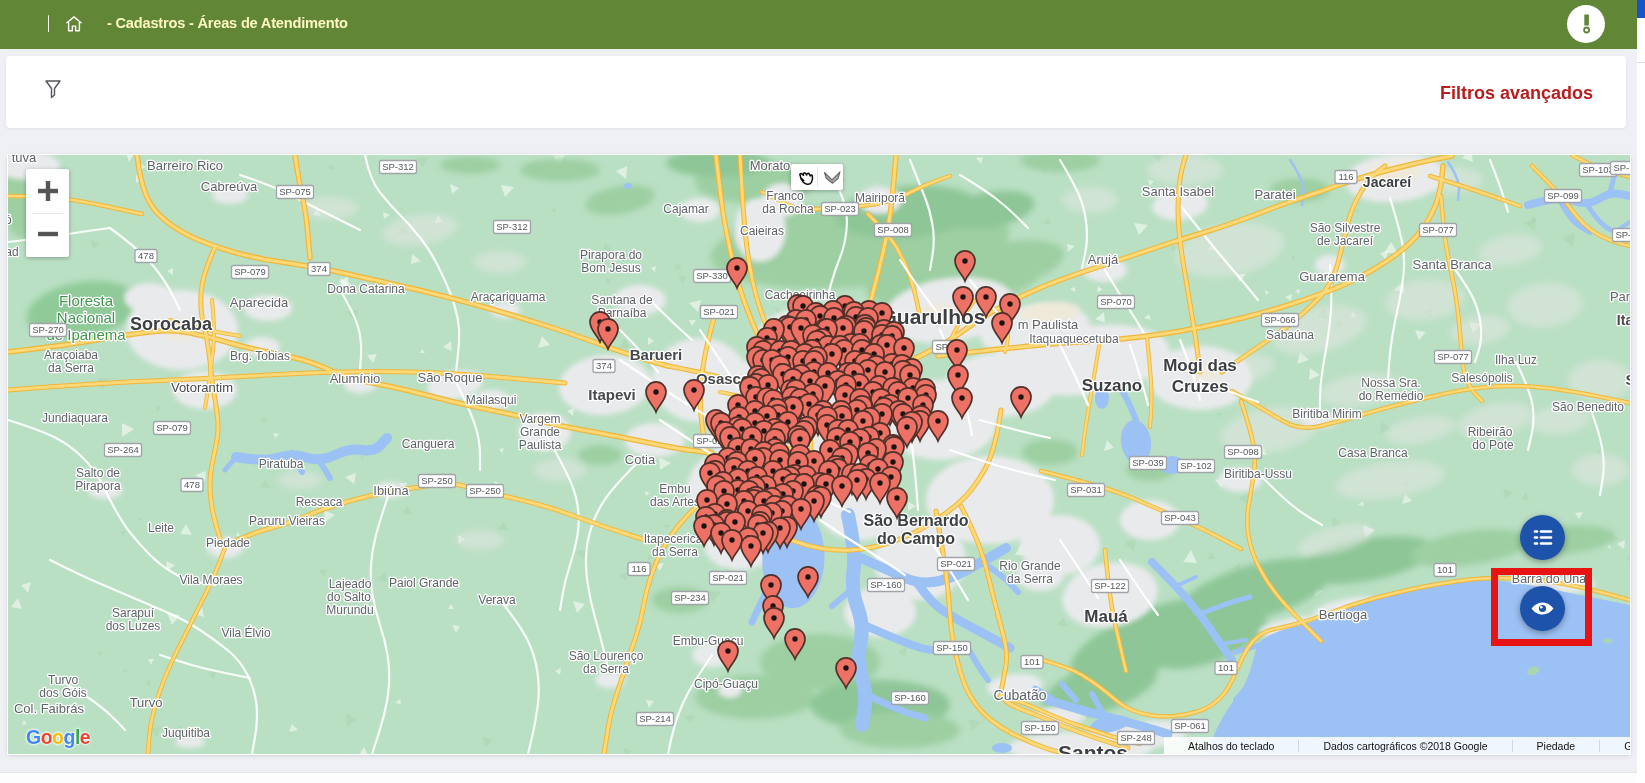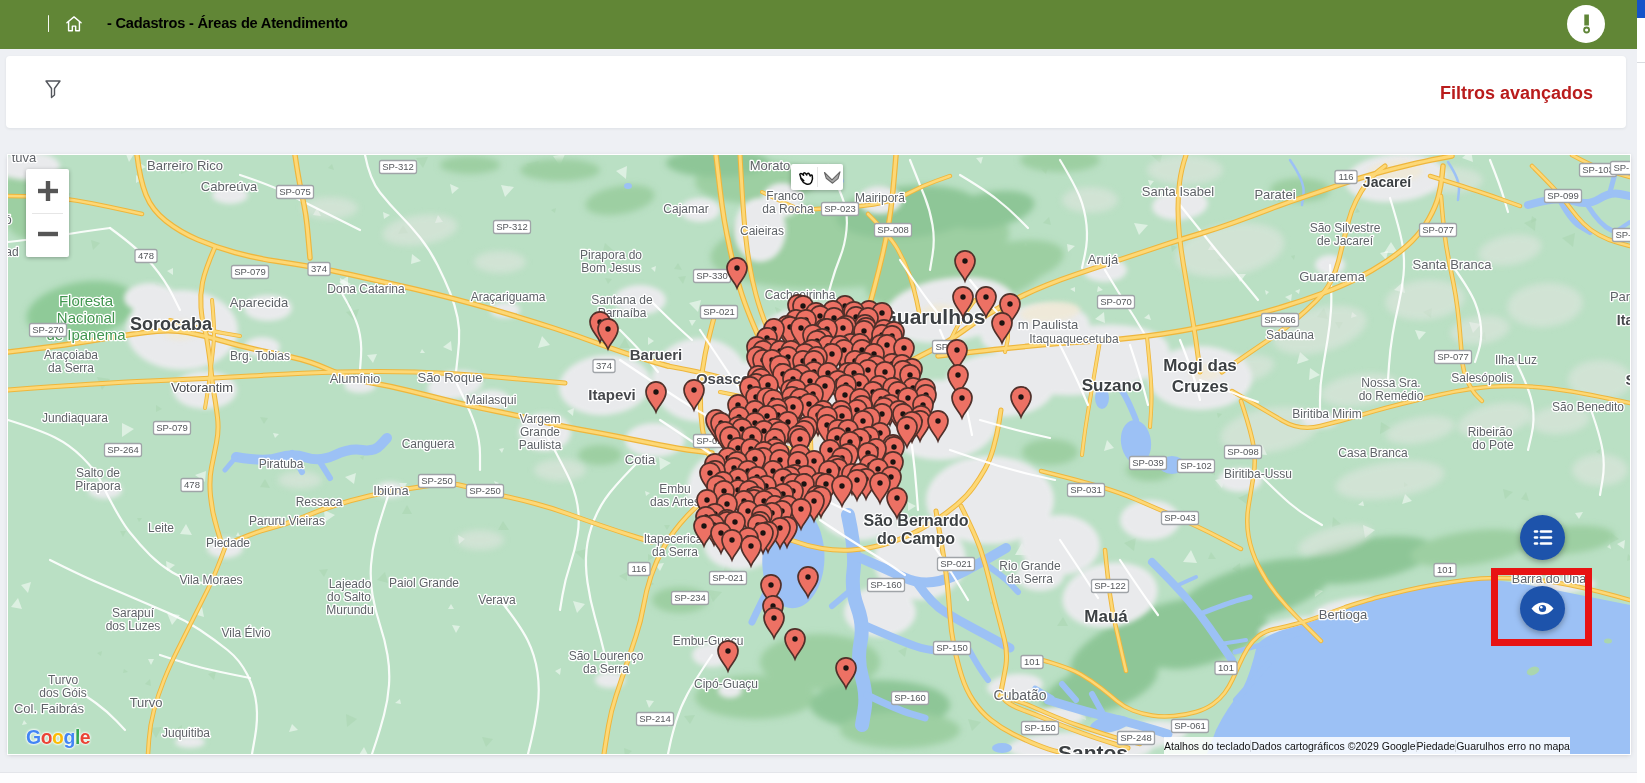--- a/index.html
+++ b/index.html
@@ -1,32 +1,32 @@
 <!DOCTYPE html>
 <html><head><meta charset="utf-8"><style>
 *{margin:0;padding:0;box-sizing:border-box}
 html,body{width:1645px;height:783px;overflow:hidden;font-family:"Liberation Sans",sans-serif;background:#eef0f4}
 .hdr{position:absolute;left:0;top:0;width:1637px;height:49px;background:#618636}
 .hdr .bar{position:absolute;left:47.5px;top:15px;width:1.6px;height:17px;background:#fff;border-radius:1px;opacity:.95}
-.hdr .ttl{position:absolute;left:107px;top:15px;color:#000000;font-size:14.6px;font-weight:700;letter-spacing:-.2px}
+.hdr .ttl{position:absolute;left:107px;top:15px;color:#fef9c3;font-size:14.6px;font-weight:700;letter-spacing:-.2px}
 .excl{position:absolute;left:1566.5px;top:4.5px;width:38px;height:38px;border-radius:50%;background:#fff}
 .scroll{position:absolute;left:1637px;top:0;width:8px;height:783px;background:#fff}
 .scroll .th{position:absolute;left:0;top:0;width:8px;height:18px;background:#1553c9}
 .scroll .ln{position:absolute;left:0;top:62px;width:8px;height:1px;background:#dadce0}
 .card{position:absolute;left:6px;top:56px;width:1620px;height:72px;background:#fff;border-radius:4px;box-shadow:0 1px 3px rgba(40,50,70,.08)}
 .card .fil{position:absolute;right:33px;top:27px;color:#b91c1c;font-size:18px;font-weight:700}
 .mapcard{position:absolute;left:8px;top:155px;width:1622px;height:599px;background:#bae0c4;box-shadow:0 0 0 1px rgba(255,255,255,1),0 1px 4px rgba(60,64,67,.25);overflow:hidden}
 .zoomctl{position:absolute;left:18px;top:14px;width:43px;height:88px;background:#fff;border-radius:2px;box-shadow:0 1px 4px rgba(0,0,0,.3)}
 .zoomctl .dv{position:absolute;left:6px;top:43.5px;width:31px;height:1px;background:#e6e6e6}
 .drawctl{position:absolute;left:783px;top:9px;width:52px;height:26px;background:#fff;border-radius:2px;box-shadow:0 1px 4px rgba(0,0,0,.3)}
 .drawctl .dv{position:absolute;left:26px;top:3px;width:1px;height:20px;background:#e6e6e6}
 .fab{position:absolute;width:45px;height:45px;border-radius:50%;background:#1d53ab;box-shadow:0 2px 6px rgba(0,0,0,.35)}
 .redbox{position:absolute;left:1483px;top:413px;width:101px;height:78px;border:7px solid #e81313}
 .gbar{position:absolute;left:1156px;top:582px;height:17px;background:rgba(255,255,255,.85);color:#111;font-size:10.5px;display:flex;align-items:center;white-space:nowrap}
-.gbar span{padding:0 0;border-left:1px solid rgba(0,0,0,.12)}
+.gbar span{padding:0 24px;border-left:1px solid rgba(0,0,0,.12)}
 .glogo{position:absolute;left:18px;top:571px;font-size:19.5px;font-weight:700;letter-spacing:-.5px;text-shadow:0 0 2px #fff,0 0 2px #fff,0 0 3px #fff}
 .botline{position:absolute;left:0;top:772px;width:1637px;height:11px;background:#fdfdfe;border-top:1px solid #e3e5ea}
 </style></head><body>
 <div class="botline"></div>
 <div class="mapcard">
 <svg width="1622" height="599" viewBox="0 0 1622 599" xmlns="http://www.w3.org/2000/svg" font-family="'Liberation Sans',sans-serif" style="position:absolute;left:0;top:0">
       <defs>
         <filter id="b2" x="-40%" y="-40%" width="180%" height="180%">
           <feGaussianBlur stdDeviation="2.5"></feGaussianBlur>
         </filter>
@@ -1217,21 +1217,21 @@
  <svg width="45" height="45">
         <path d="M22.5,16.5 C28,16.5 32,20.5 33.5,22.5 C32,24.5 28,28.5 22.5,28.5 C17,28.5 13,24.5 11.5,22.5 C13,20.5 17,16.5 22.5,16.5 Z" fill="#fff"></path>
         <circle cx="22.5" cy="22.5" r="3.6" fill="#1d53ab"></circle>
         <circle cx="21.3" cy="21.3" r="1.3" fill="#fff"></circle>
       </svg>
 </div>
 <div class="redbox"></div>
 <div class="glogo"><span style="color:#4285F4">G</span><span style="color:#EA4335">o</span><span style="color:#FBBC05">o</span><span style="color:#4285F4">g</span><span style="color:#34A853">l</span><span style="color:#EA4335">e</span></div>
 <div class="gbar">
       <span style="border-left:none">Atalhos do teclado</span>
-      <span>Dados cartográficos ©2029 Google</span>
+      <span>Dados cartográficos ©2018 Google</span>
       <span>Piedade</span>
       <span>Guarulhos erro no mapa</span>
     </div>
 </div>
 <div class="hdr">
  <div class="bar"></div>
  <svg width="20" height="20" style="position:absolute;left:64px;top:14px" viewBox="0 0 24 24">
       <g stroke="#fff" stroke-width="1.7" fill="none" stroke-linecap="round" stroke-linejoin="round">
         <path d="M3.5,10.5 L12,3.5 L20.5,10.5"></path>
         <path d="M5.5,9.2 L5.5,20 L10,20 L10,14.5 L14,14.5 L14,20 L18.5,20 L18.5,9.2"></path>

